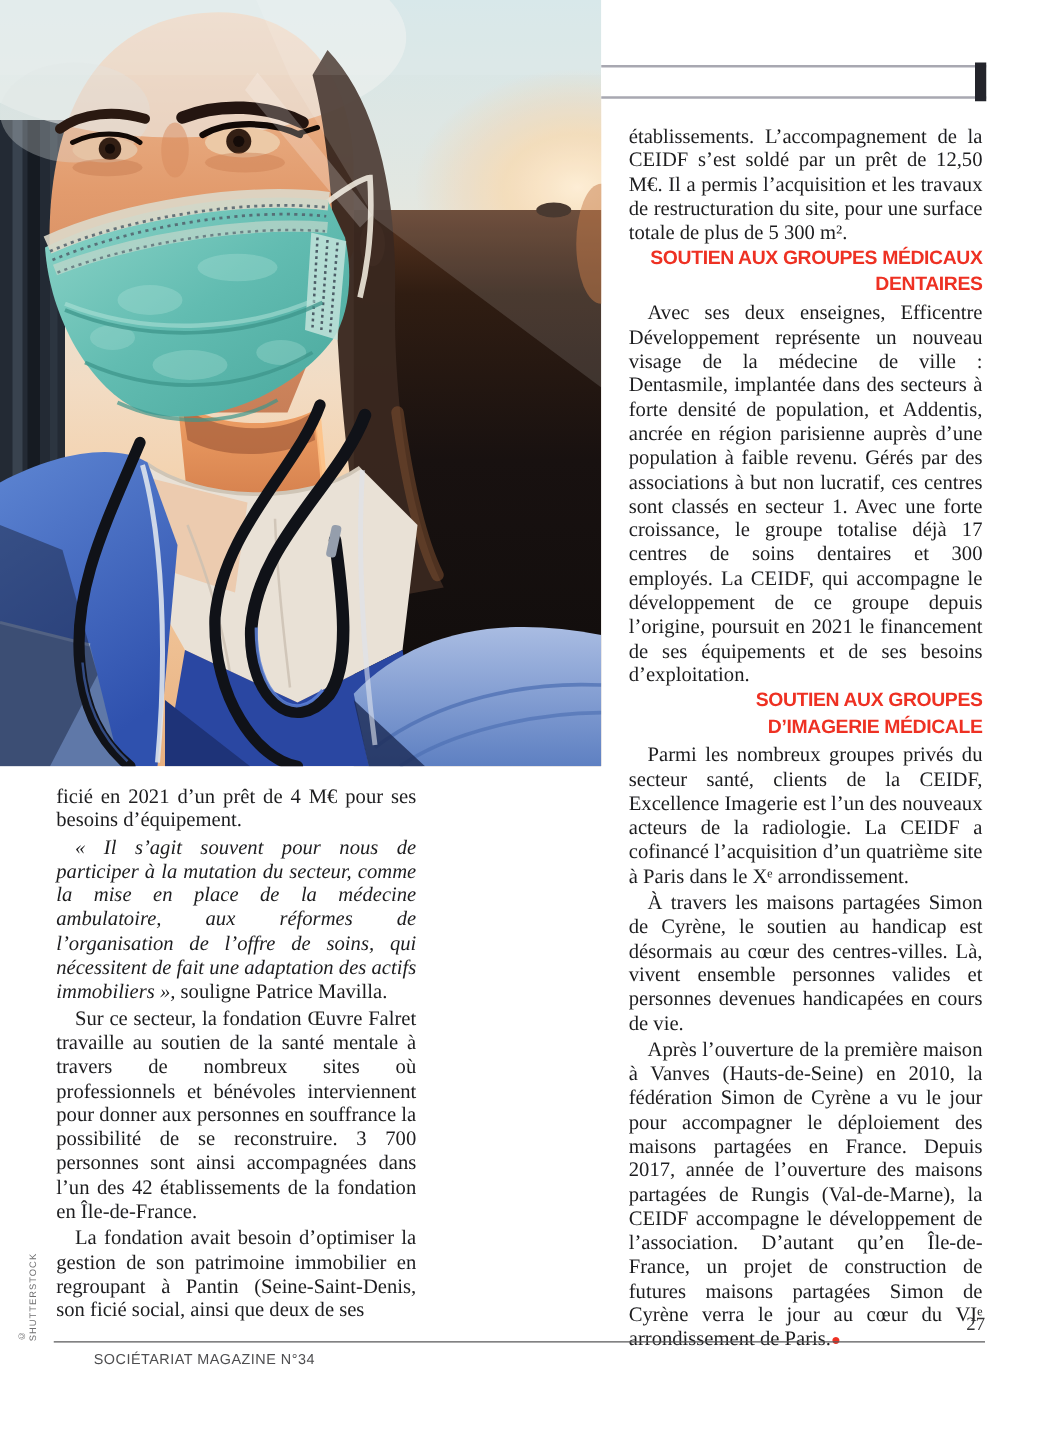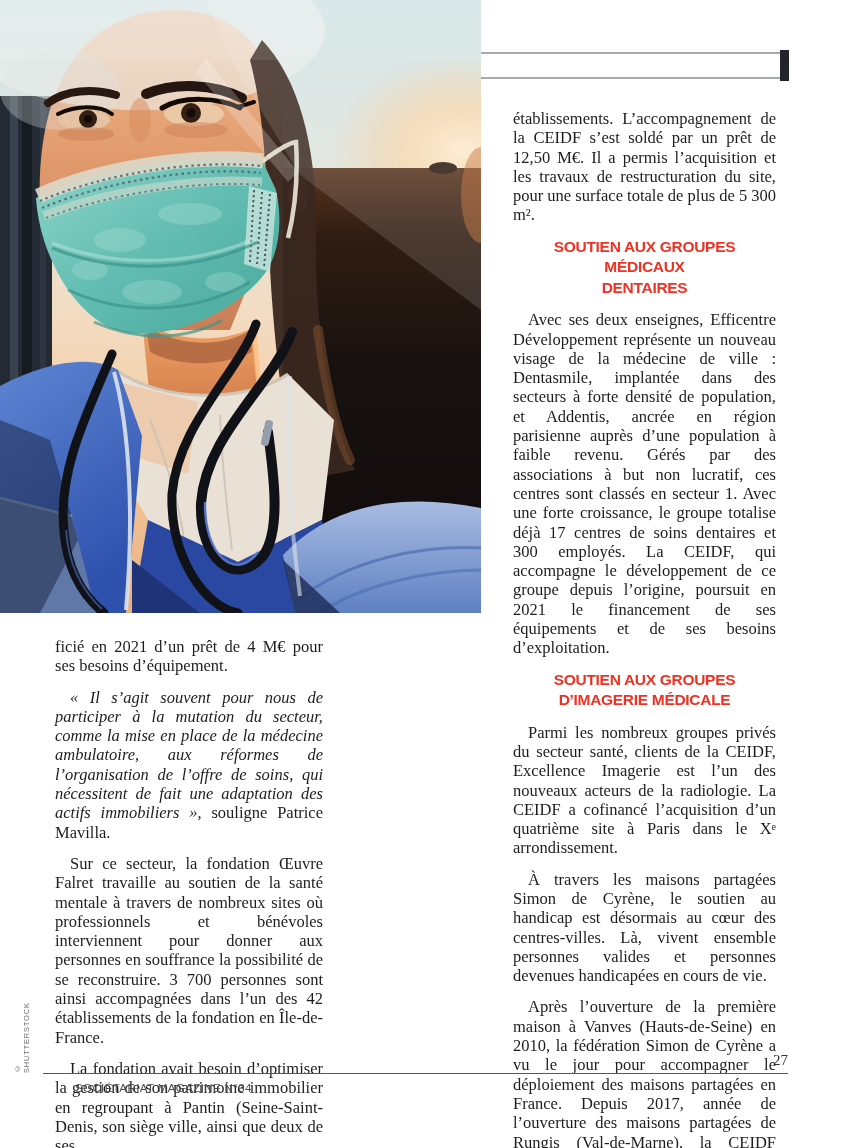--- a/index.html
+++ b/index.html
@@ -23,28 +23,28 @@
     font-size:7.5px;letter-spacing:.8px;color:#707072;
   }
   
   .topband{
     position:absolute;left:481px;top:52px;width:308px;height:27px;box-sizing:border-box;
     border-top:2px solid #a8a8b1;border-bottom:2px solid #a8a8b1;background:#ffffff;
   }
   .topband .tab{position:absolute;right:0;top:-4px;width:9px;height:31px;background:#23242b;}
   
   .col{position:absolute;text-align:justify;font-size:16.5px;line-height:19.3px;hyphens:auto;}
-  .col p{margin:12px;}
+  .col p{margin:2px;}
   .left-col{left:43px;top:625px;width:292px;}
   .right-col{left:501px;top:97px;width:287px;}
   .indent{text-indent:15px;}
   .sec-heading{
     font-family:"Liberation Sans","DejaVu Sans",sans-serif;font-weight:bold;
     font-size:15.5px;line-height:20.5px;letter-spacing:-0.3px;color:var(--red);
-    margin:15px 0 5px 0;white-space:pre-line;text-align:center;text-indent:0;
+    margin:15px 0 5px 0;white-space:pre-line;text-align:right;text-indent:0;
   }
   .italic{font-style:italic;}
   .enddot{color:var(--red);font-size:13px;}
   
   .footer-rule{position:absolute;left:43px;top:1073px;width:745px;height:1px;background:#59595b;}
   .footer-mag{
     position:absolute;left:43px;top:1082px;
     font-family:"Liberation Sans","DejaVu Sans",sans-serif;
     font-size:11.5px;letter-spacing:.4px;color:var(--footer-gray);margin-left:32px;
   }
@@ -201,21 +201,21 @@
   <div class="photo-credit">© SHUTTERSTOCK</div>
 
   <div class="topband">
     <div class="tab"></div>
   </div>
 
   <div class="col left-col">
     <p>ficié en 2021 d’un prêt de 4 M€ pour ses besoins d’équipement.</p>
     <p class="indent"><span class="italic">« Il s’agit souvent pour nous de participer à la mutation du secteur, comme la mise en place de la médecine ambulatoire, aux réformes de l’organisation de l’offre de soins, qui nécessitent de fait une adaptation des actifs immobiliers »,</span> <span>souligne Patrice Mavilla.</span></p>
     <p class="indent">Sur ce secteur, la fondation Œuvre Falret travaille au soutien de la santé mentale à travers de nombreux sites où professionnels et bénévoles interviennent pour donner aux personnes en souffrance la possibilité de se reconstruire. 3 700 personnes sont ainsi accompagnées dans l’un des 42 établissements de la fondation en Île-de-France.</p>
-    <p class="indent">La fondation avait besoin d’optimiser la gestion de son patrimoine immobilier en regroupant à Pantin (Seine-Saint-Denis, son siège ville, ainsi que deux de ses</p>
+    <p class="indent">La fondation avait besoin d’optimiser la gestion de son patrimoine immobilier en regroupant à Pantin (Seine-Saint-Denis, son ficié social, ainsi que deux de ses</p>
   </div>
 
   <div class="col right-col">
     <p>établissements. L’accompagnement de la CEIDF s’est soldé par un prêt de 12,50 M€. Il a permis l’acquisition et les travaux de restructuration du site, pour une surface totale de plus de 5 300 m².</p>
     <p class="sec-heading">SOUTIEN AUX GROUPES MÉDICAUX
 DENTAIRES</p>
     <p class="indent">Avec ses deux enseignes, Efficentre Développement représente un nouveau visage de la médecine de ville : Dentasmile, implantée dans des secteurs à forte densité de population, et Addentis, ancrée en région parisienne auprès d’une population à faible revenu. Gérés par des associations à but non lucratif, ces centres sont classés en secteur 1. Avec une forte croissance, le groupe totalise déjà 17 centres de soins dentaires et 300 employés. La CEIDF, qui accompagne le développement de ce groupe depuis l’origine, poursuit en 2021 le financement de ses équipements et de ses besoins d’exploitation.</p>
     <p class="sec-heading">SOUTIEN AUX GROUPES
 D’IMAGERIE MÉDICALE</p>
     <p class="indent">Parmi les nombreux groupes privés du secteur santé, clients de la CEIDF, Excellence Imagerie est l’un des nouveaux acteurs de la radiologie. La CEIDF a cofinancé l’acquisition d’un quatrième site à Paris dans le Xᵉ arrondissement.</p>

